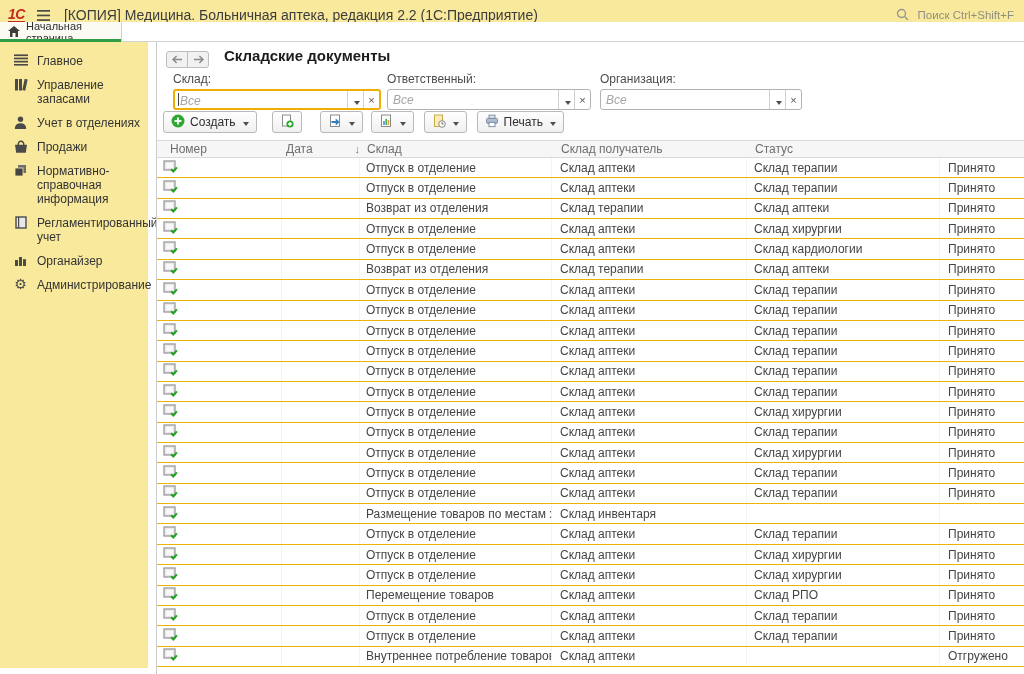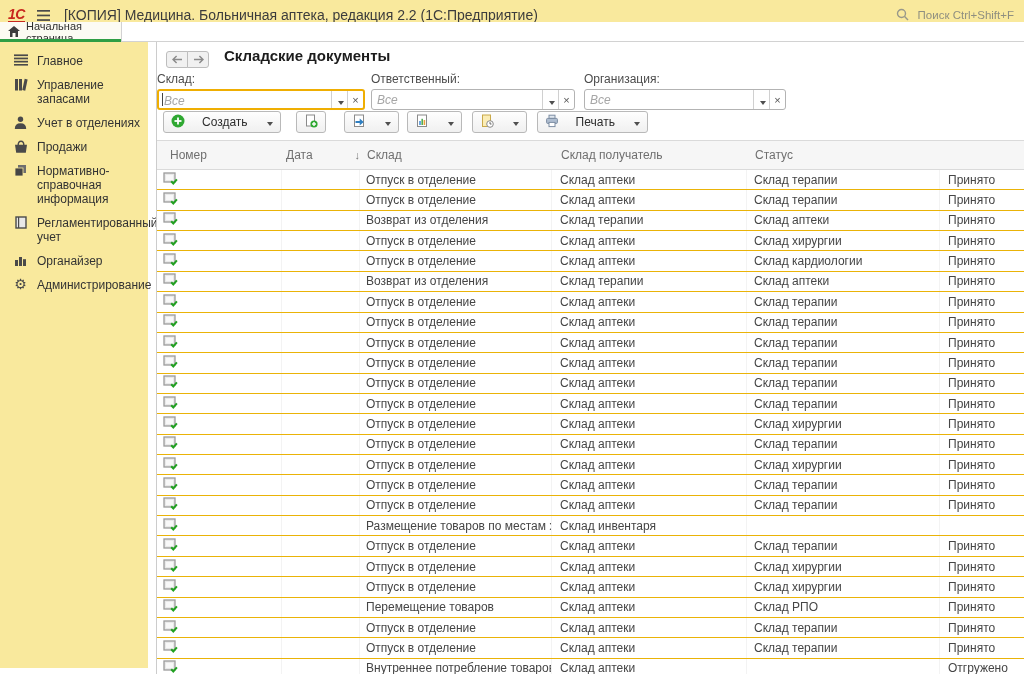--- a/index.html
+++ b/index.html
@@ -37,53 +37,53 @@
              background:#fff; border-left:1px solid #ccc; }
 
   .navbtns { position:absolute; left:9px; top:9px; display:flex; }
   .navbtn { width:22px; height:17px; background:#f1f1f1; border:1px solid #bdbdbd;
             display:flex; align-items:center; justify-content:center; cursor:pointer; }
   .navbtn.back { border-radius:3px 0 0 3px; }
   .navbtn.fwd  { border-radius:0 3px 3px 0; margin-left:-1px; }
 
   .page-title { position:absolute; left:67px; top:5px; font-size:15px; font-weight:bold; color:#1c1c1c; }
 
-  .filters { position:absolute; left:0; top:30px; right:0; height:44px; }
+  .filters { position:absolute; left:16px; top:30px; right:0; height:44px; }
   .filter { position:absolute; top:0; }
   .filter:nth-child(1) { left:0;    width:208px; }
   .filter:nth-child(2) { left:214px; width:204px; }
   .filter:nth-child(3) { left:427px; width:202px; }
   .flabel { font-size:12px; color:#4c4c4c; margin-bottom:3px; }
   .combo { display:flex; height:21px; background:#fff; border:1px solid #b3b3b3;
            border-radius:3px; align-items:stretch; }
   .combo.focused { border:2px solid #efae02; }
   .combo-text { flex:1; font-size:12px; color:#a6a6a6; padding:3px 0 0 5px; position:relative;
                 overflow:hidden; white-space:nowrap; cursor:text;font-style:italic; }
   .combo.focused .combo-text::before { content:""; position:absolute; left:3px; top:2px;
                 bottom:2px; width:1px; background:#444; }
   .combo-dd, .combo-x { width:16px; border-left:1px solid #d0d0d0; display:flex;
                 align-items:center; justify-content:center; cursor:pointer; }
   .combo-x { font-size:11px; color:#555; }
 
   .caret { border-top:4px solid #4f4f4f; border-left:3.5px solid transparent;
            border-right:3.5px solid transparent; margin-left:2px; display:inline-block; }
 
   .toolbar { position:absolute; left:6px; top:68px; height:24px; display:flex; align-items:center; }
-  .tbtn { height:22px; display:inline-flex; align-items:center; gap:17px; padding:0 7px;
+  .tbtn { height:22px; display:inline-flex; align-items:center; gap:5px; padding:0 7px;
           background:linear-gradient(#fefefe,#f0f0f0); border:1px solid #b9b9b9;
           border-radius:3px; font-size:12px; color:#2d2d2d; cursor:pointer; }
   .tbtn:nth-child(1){ margin-right:15px; }
   .tbtn:nth-child(2){ margin-right:18px; }
   .tbtn:nth-child(3){ margin-right:8px; }
   .tbtn:nth-child(4){ margin-right:10px; }
   .tbtn:nth-child(5){ margin-right:10px; }
 
   
   .table { position:absolute; left:0; top:98px; right:0; }
-  .thead { display:flex; height:30px; background:#f6f6f6; border-top:1px solid #dadada;
+  .thead { display:flex; height:18px; background:#f6f6f6; border-top:1px solid #dadada;
            border-bottom:1px solid #dadada; color:#6f6f6f; font-size:12px; align-items:center; }
   .th { padding-left:6px; display:flex; align-items:center; height:100%; gap:4px; cursor:pointer; }
   .c0 { width:124px; } .c1 { width:78px; } .c2 { width:192px; }
   .c3 { width:195px; } .c4 { width:193px; } .c5 { flex:1; }
   .th.c0 { padding-left:13px; }
   .th.c1 { padding-left:5px;gap:42px; }
   .th.c3, .cell.c3 { padding-left:8px; }
   .th.c4, .cell.c4 { padding-left:7px; }
   .th.c5, .cell.c5 { padding-left:8px; }
 

